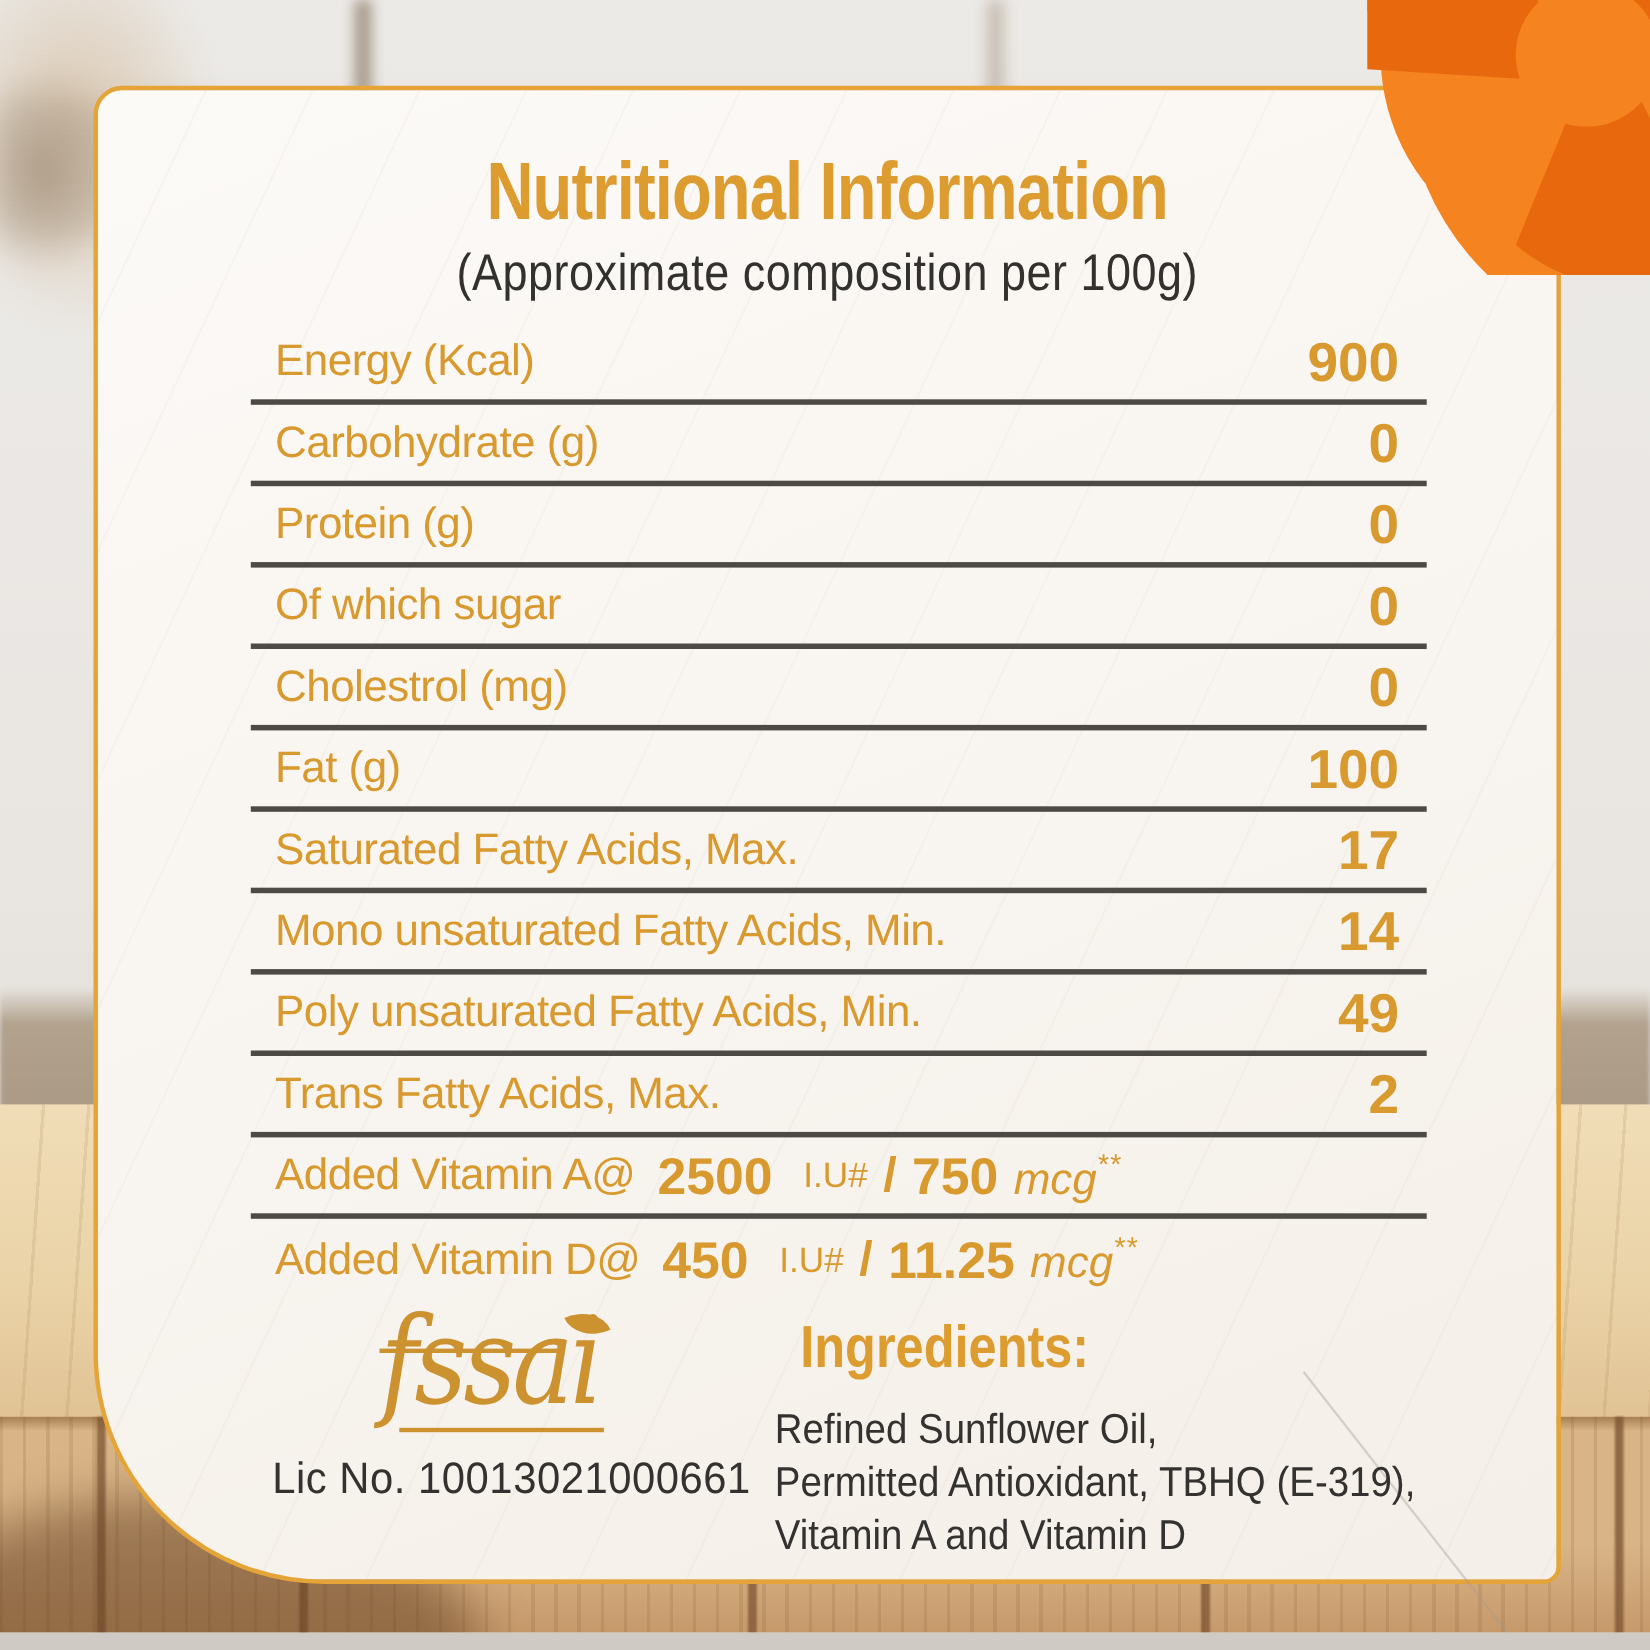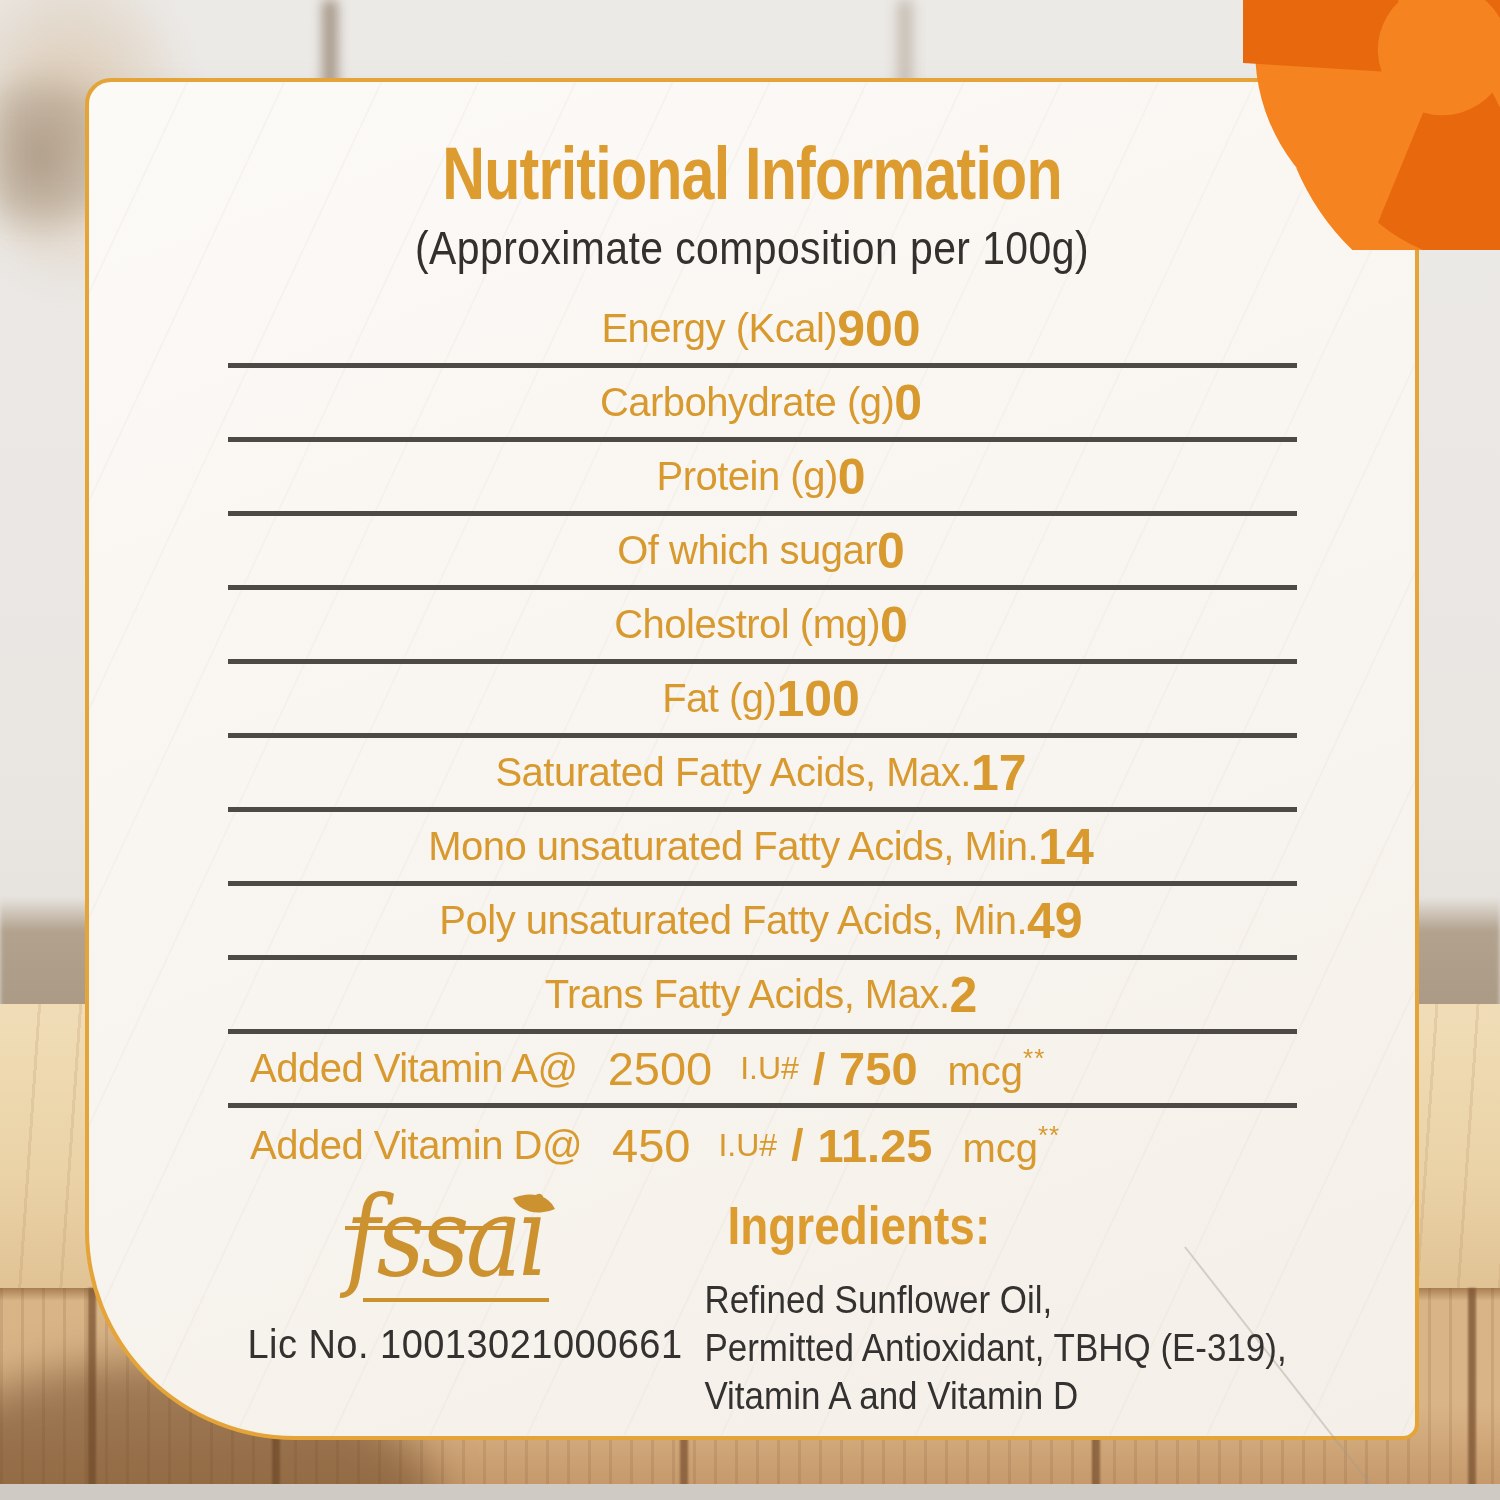--- a/index.html
+++ b/index.html
@@ -48,30 +48,30 @@
   
   .title{position:absolute;left:0;top:55px;width:100%;text-align:center;
     font-size:74px;font-weight:700;color:#dc9c2f;line-height:74px;
     transform:scaleX(0.80);letter-spacing:-1px;}
   .subtitle{position:absolute;left:0;top:140px;width:100%;text-align:center;
     font-size:47px;font-weight:400;color:#33312e;line-height:52px;
     transform:scaleX(0.87);letter-spacing:0.5px;}
   
   .ntable{position:absolute;left:139px;top:212px;width:1069px;}
   .nrow{height:74px;border-bottom:5px solid #4d4a45;display:flex;align-items:center;
-    justify-content:center;padding:0 25px 0 22px;}
+    justify-content:space-between;padding:0 25px 0 22px;}
   .nrow:last-child{border-bottom:none;}
   .nlabel{font-size:40px;color:#d8992e;letter-spacing:-0.5px;white-space:nowrap;}
   .nvalue{font-size:50px;font-weight:700;color:#d8992e;}
   .nrow.vitamin{justify-content:flex-start;padding-right:0;}
-  .vnum{font-size:47px;font-weight:400;color:#d8992e;margin-left:30px;white-space:nowrap;}
+  .vnum{font-size:47px;font-weight:700;color:#d8992e;margin-left:20px;white-space:nowrap;}
   .vunit{font-size:32px;color:#d8992e;margin-left:28px;font-weight:500;white-space:nowrap;}
   .vslash{font-size:44px;font-weight:700;color:#d8992e;margin-left:14px;}
   .vnum2{font-size:47px;font-weight:700;color:#d8992e;margin-left:14px;white-space:nowrap;}
-  .vmcg{font-size:40px;color:#d8992e;margin-left:30px;font-weight:500;white-space:nowrap;}
+  .vmcg{font-size:40px;color:#d8992e;margin-left:14px;font-weight:500;white-space:nowrap;font-style:italic;}
   .vmcg sup{font-size:26px;vertical-align:18px;letter-spacing:1px;}
   
   .fssai-wrap{position:absolute;left:156px;top:1100px;width:400px;text-align:center;}
   .fssai-text{display:inline-block;font-family:"DejaVu Serif",serif;font-style:italic;
     font-size:110px;line-height:1;color:#cc9230;transform:scaleX(0.85);letter-spacing:-4px;}
   .fssai-line{position:absolute;height:4px;background:#cc9230;}
   .fssai-line.top{left:100px;top:44px;width:168px;}
   .fssai-line.bot{left:118px;top:116px;width:186px;}
   .fssai-leaf{position:absolute;left:272px;top:8px;width:34px;height:27px;background:#cc9230;
     border-radius:0 100% 0 100%;transform:rotate(-24deg);}

